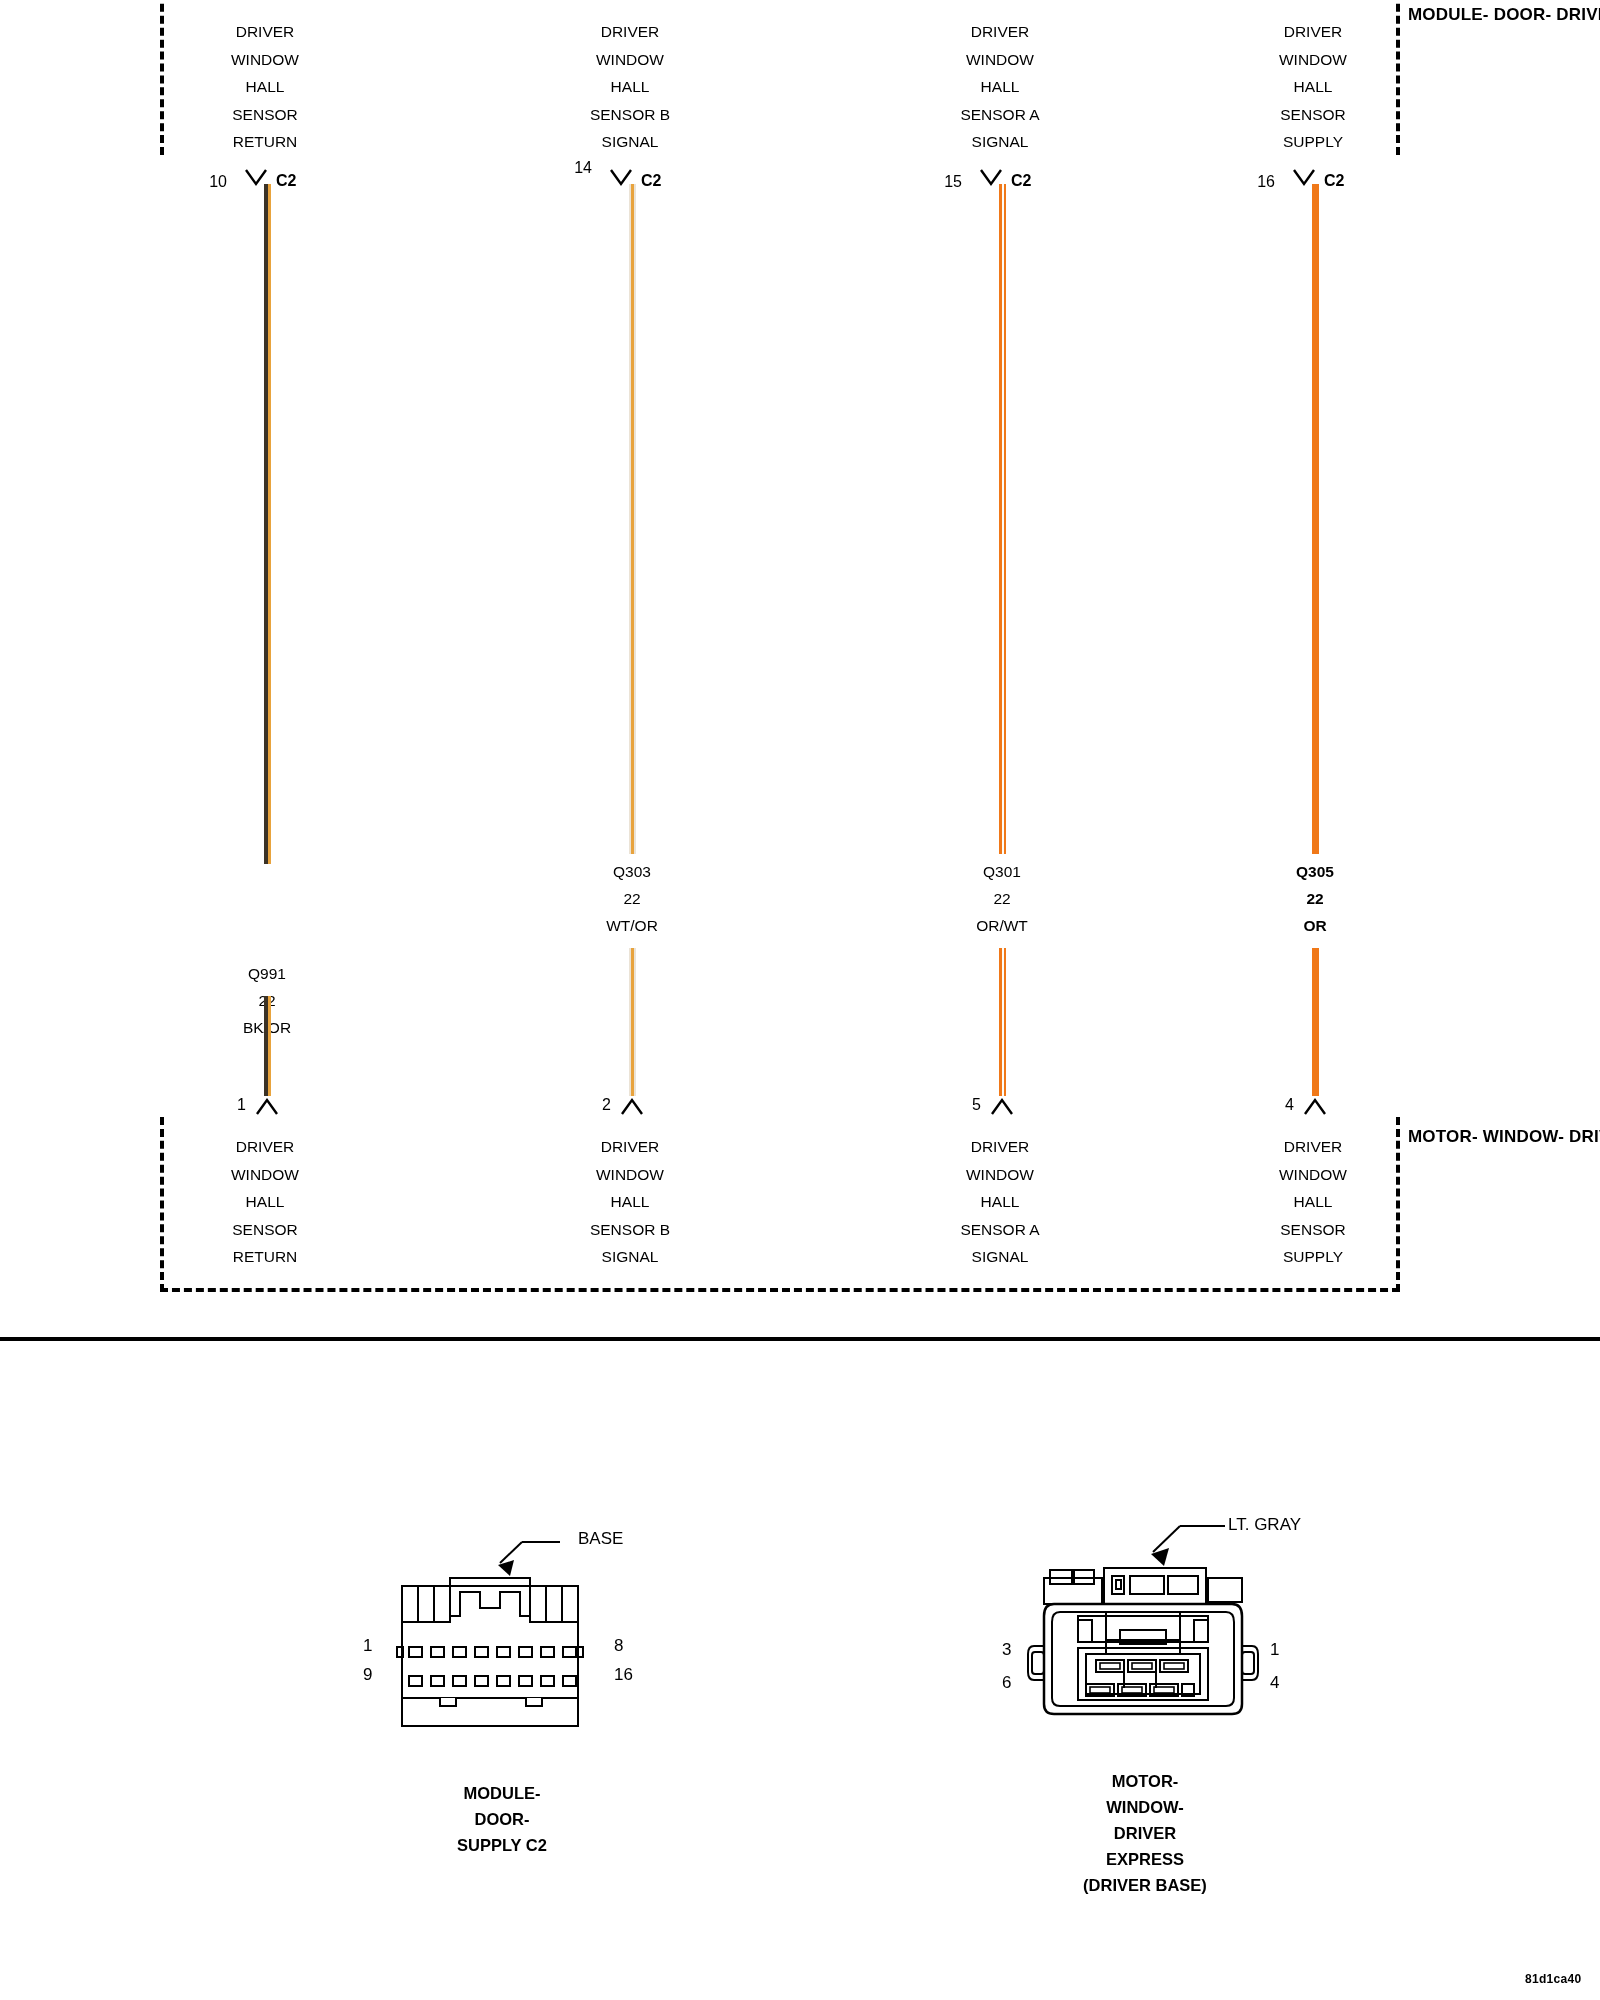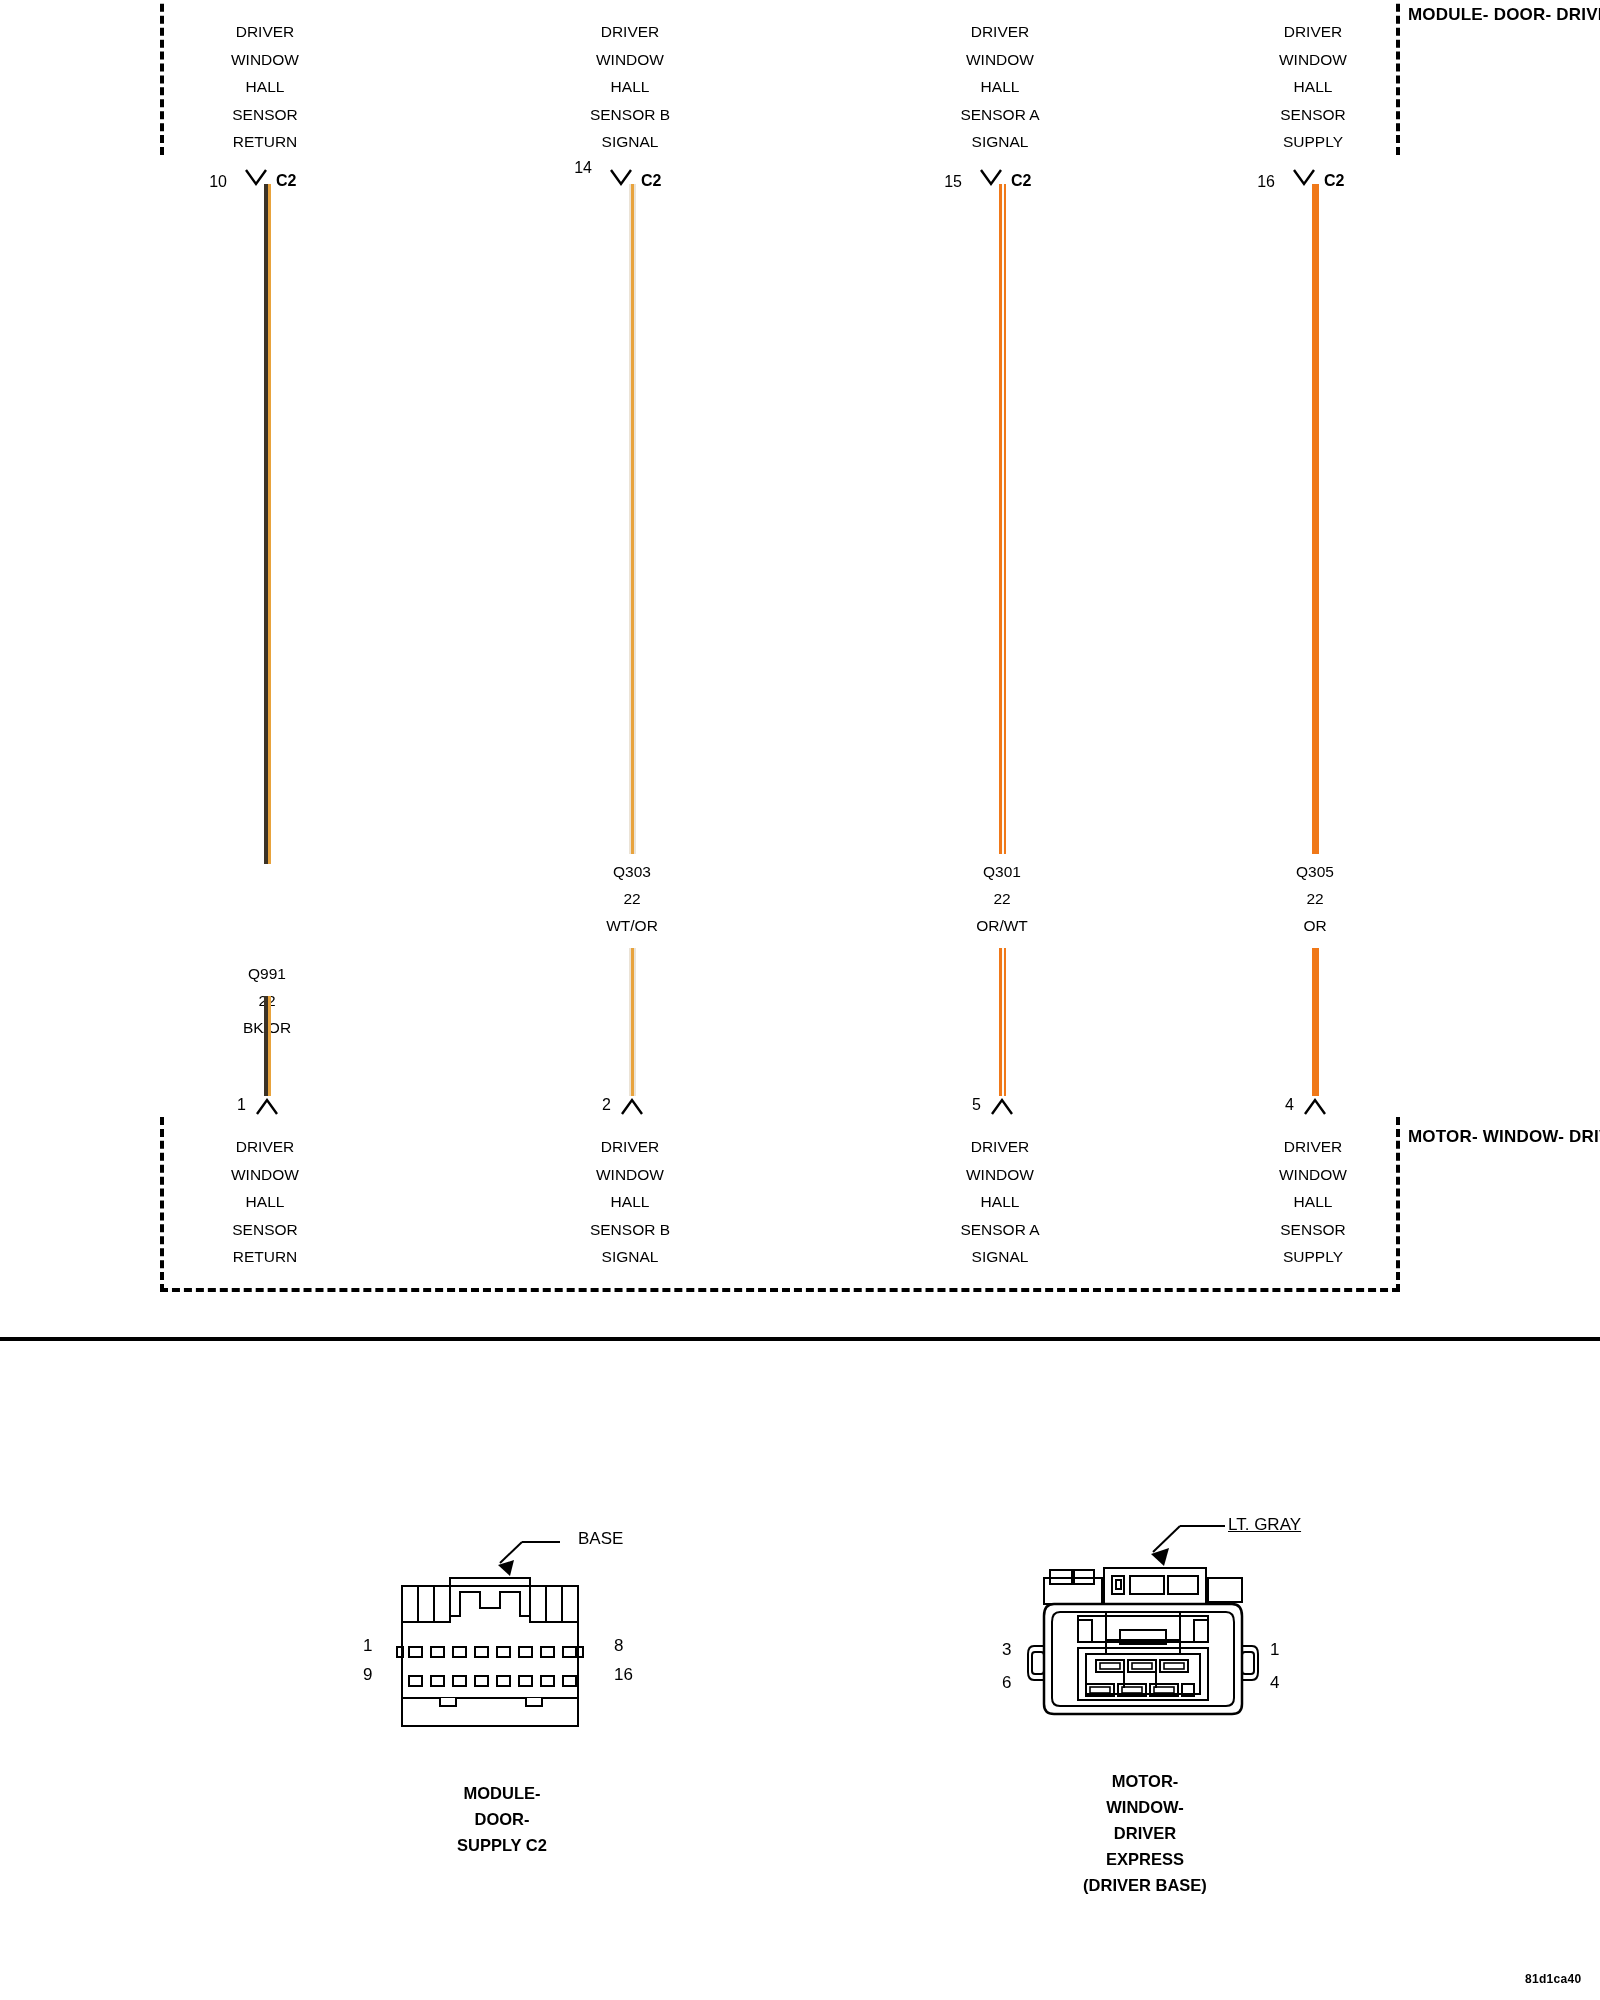--- a/index.html
+++ b/index.html
@@ -224,21 +224,21 @@
   <div class="wire-id" style="left:547px; top:858px;">
     <span>Q303</span>
     <span>22</span>
     <span>WT/OR</span>
   </div>
   <div class="wire-id" style="left:917px; top:858px;">
     <span>Q301</span>
     <span>22</span>
     <span>OR/WT</span>
   </div>
-  <div class="wire-id" style="left:1230px; top:858px;">
+  <div class="wire-id" style="left:1230px; top:858px;font-weight:bold;">
     <span>Q305</span>
     <span>22</span>
     <span>OR</span>
   </div>
 
   <div class="wire" style="left:264px; top:996px; height:100px;">
     <i style="left:0;   width:3.5px; background:#3b3226;"></i>
     <i style="left:3.5px; width:3.5px; background:#E8A33D;"></i>
   </div>
   <div class="wire" style="left:629px; top:948px; height:148px;">
@@ -372,21 +372,21 @@
   <div class="conn-pin" style="left:363px; top:1665px;">9</div>
   <div class="conn-pin" style="left:614px; top:1636px;">8</div>
   <div class="conn-pin" style="left:614px; top:1665px;">16</div>
 
   <div class="conn-caption" style="left:332px; top:1780px;">
     <span>MODULE-</span>
     <span>DOOR-</span>
     <span>SUPPLY C2</span>
   </div>
 
-  <div class="callout-text" style="left:1228px; top:1515px;text-decoration:underline;">LT. GRAY</div>
+  <div class="callout-text" style="left:1228px; top:1515px;">LT. GRAY</div>
 
   <svg style="position:absolute; left:1020px; top:1512px;" width="250" height="220" viewBox="0 0 250 220">
 
     <line x1="205" y1="14" x2="160" y2="14" stroke="#000" stroke-width="2"></line>
     <line x1="160" y1="14" x2="133" y2="40" stroke="#000" stroke-width="2"></line>
     <polygon points="131,42 149,36 144,54" fill="#000"></polygon>
 
     <path d="M30 58 L52 58 L52 72 L30 72 Z" fill="none" stroke="#000" stroke-width="2"></path>
     <path d="M54 58 L74 58 L74 72 L54 72 Z" fill="none" stroke="#000" stroke-width="2"></path>
     <path d="M24 66 L82 66 L82 92 L24 92 Z" fill="none" stroke="#000" stroke-width="2"></path>

